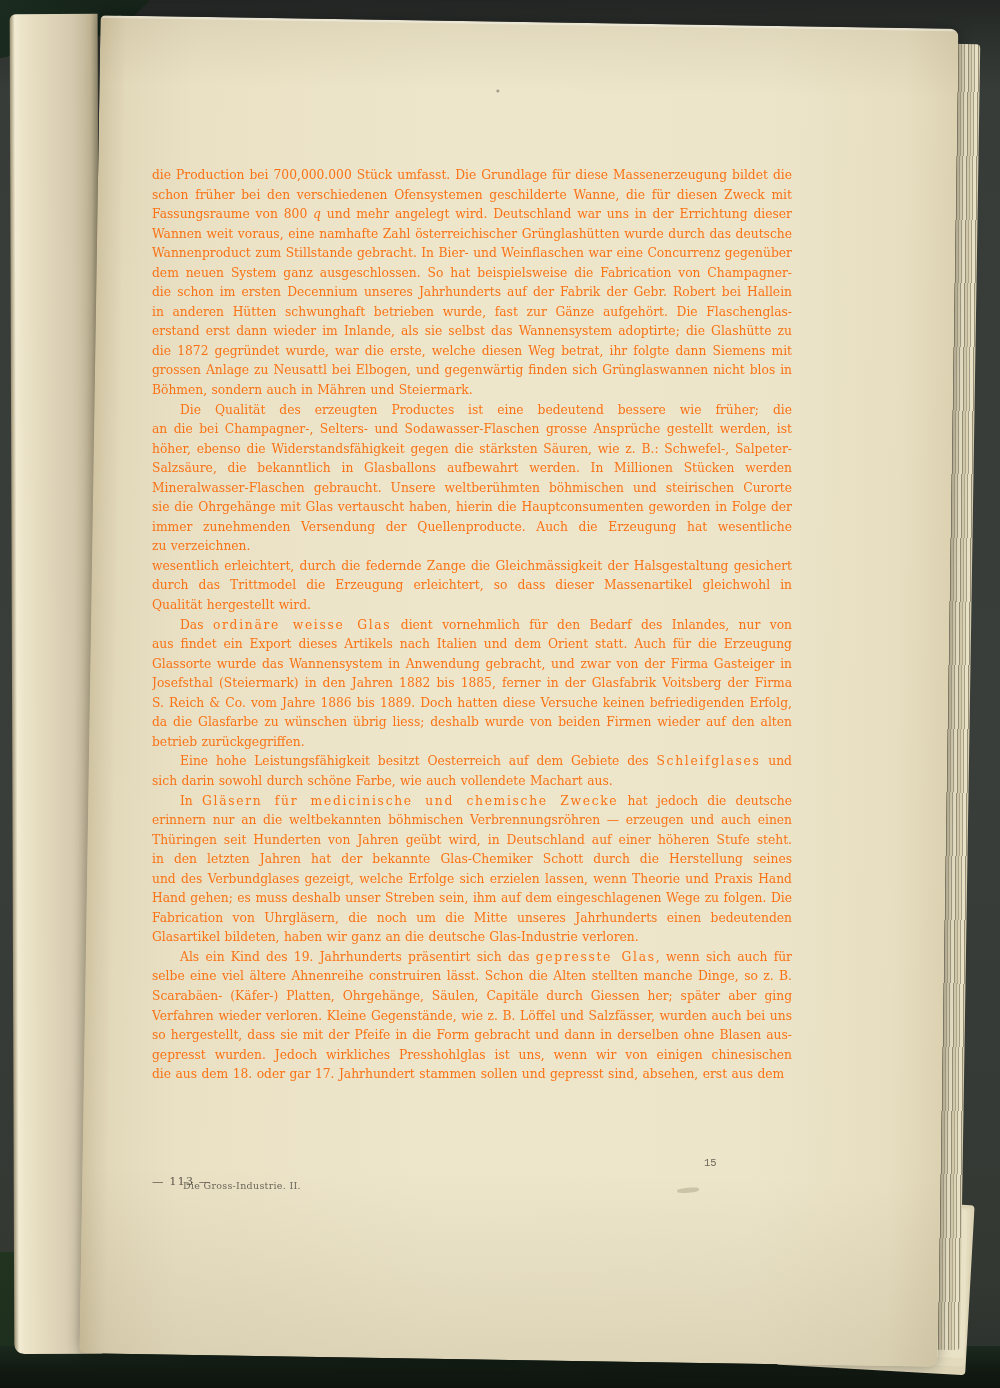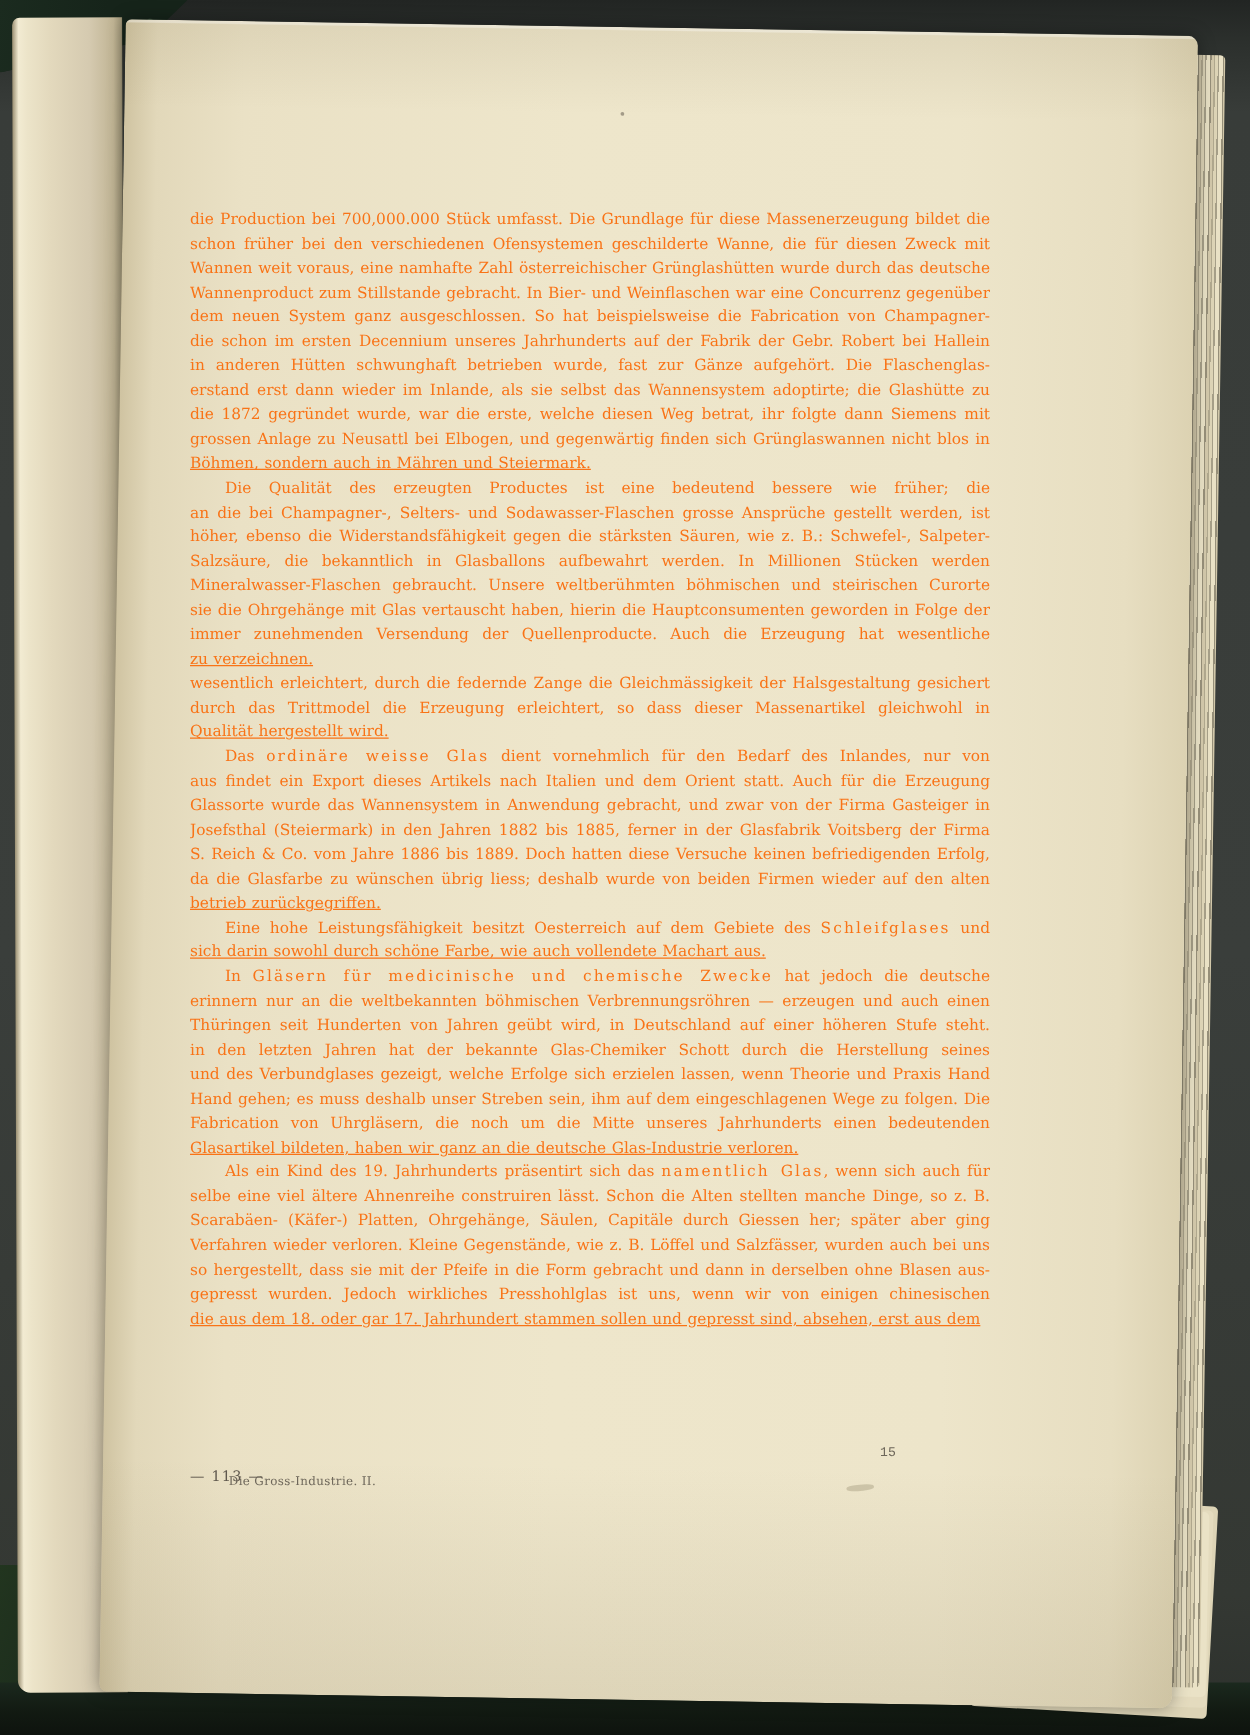--- a/index.html
+++ b/index.html
@@ -85,21 +85,21 @@
   .text-block{
     position:absolute;left:152px;top:166px;width:640px;
     color:#f97316;font-size:12.3px;line-height:19.55px;
   }
   .paragraph{margin:0;}
   .line{
     height:19.55px;overflow:hidden;
     text-align:justify;text-align-last:justify;
     word-spacing:.5px;
   }
-  .line.last{text-align-last:left;text-decoration:underline;}
+  .line.last{text-align-last:left;}
   .line.first{text-indent:28px;}
   .sp{letter-spacing:1.7px;word-spacing:2px;}
 
   .footer-signature{
     position:absolute;left:183px;top:1180px;
     font-size:9.5px;color:#6e675a;letter-spacing:.3px;
   }
   .footer-sheet{
     position:absolute;left:704px;top:1157px;
     font-size:10.5px;color:#6e675a;font-family:Liberation Mono, monospace;
@@ -126,20 +126,21 @@
   <div class="page">
     <div class="speck"></div>
     <div class="smudge"></div>
   </div>
 
   <div class="text-block">
     <div id="paragraphs">
         <div class="paragraph">
           <div class="line">die Production bei 700,000.000 Stück umfasst.  Die Grundlage für diese Massenerzeugung bildet die</div>
           <div class="line">schon früher bei den verschiedenen Ofensystemen geschilderte Wanne, die für diesen Zweck mit einem</div>
+          <div class="line">Fassungsraume von 800 <i>q</i> und mehr angelegt wird.  Deutschland war uns in der Errichtung dieser</div>
           <div class="line">Wannen weit voraus, eine namhafte Zahl österreichischer Grünglashütten wurde durch das deutsche</div>
           <div class="line">Wannenproduct zum Stillstande gebracht.  In Bier- und Weinflaschen war eine Concurrenz gegenüber</div>
           <div class="line">dem neuen System ganz ausgeschlossen.  So hat beispielsweise die Fabrication von Champagner-Flaschen,</div>
           <div class="line">die schon im ersten Decennium unseres Jahrhunderts auf der Fabrik der Gebr. Robert bei Hallein und</div>
           <div class="line">in anderen Hütten schwunghaft betrieben wurde, fast zur Gänze aufgehört.  Die Flaschenglas-Fabrication</div>
           <div class="line">erstand erst dann wieder im Inlande, als sie selbst das Wannensystem adoptirte; die Glashütte zu Aussig,</div>
           <div class="line">die 1872 gegründet wurde, war die erste, welche diesen Weg betrat, ihr folgte dann Siemens mit seiner</div>
           <div class="line">grossen Anlage zu Neusattl bei Elbogen, und gegenwärtig finden sich Grünglaswannen nicht blos in</div>
           <div class="line last">Böhmen, sondern auch in Mähren und Steiermark.</div>
         </div>
@@ -175,21 +176,21 @@
           <div class="line first">In <span class="sp">Gläsern für medicinische und chemische Zwecke</span> hat jedoch die deutsche Industrie einen</div>
           <div class="line">erinnern nur an die weltbekannten böhmischen Verbrennungsröhren — erzeugen und auch einen grösseren</div>
           <div class="line">Thüringen seit Hunderten von Jahren geübt wird, in Deutschland auf einer höheren Stufe steht.  Gerade</div>
           <div class="line">in den letzten Jahren hat der bekannte Glas-Chemiker Schott durch die Herstellung seines Normalglases</div>
           <div class="line">und des Verbundglases gezeigt, welche Erfolge sich erzielen lassen, wenn Theorie und Praxis Hand in</div>
           <div class="line">Hand gehen; es muss deshalb unser Streben sein, ihm auf dem eingeschlagenen Wege zu folgen.  Die</div>
           <div class="line">Fabrication von Uhrgläsern, die noch um die Mitte unseres Jahrhunderts einen bedeutenden böhmischen</div>
           <div class="line last">Glasartikel bildeten, haben wir ganz an die deutsche Glas-Industrie verloren.</div>
         </div>
         <div class="paragraph">
-          <div class="line first">Als ein Kind des 19. Jahrhunderts präsentirt sich das <span class="sp">namentlich Glas</span>, wenn sich auch für das-</div>
+          <div class="line first">Als ein Kind des 19. Jahrhunderts präsentirt sich das <span class="sp">gepresste Glas</span>, wenn sich auch für das-</div>
           <div class="line">selbe eine viel ältere Ahnenreihe construiren lässt.  Schon die Alten stellten manche Dinge, so z. B. die</div>
           <div class="line">Scarabäen- (Käfer-) Platten, Ohrgehänge, Säulen, Capitäle durch Giessen her; später aber ging dieses</div>
           <div class="line">Verfahren wieder verloren.  Kleine Gegenstände, wie z. B. Löffel und Salzfässer, wurden auch bei uns</div>
           <div class="line">so hergestellt, dass sie mit der Pfeife in die Form gebracht und dann in derselben ohne Blasen aus-</div>
           <div class="line">gepresst wurden.  Jedoch wirkliches Presshohlglas ist uns, wenn wir von einigen chinesischen Gläsern,</div>
           <div class="line last">die aus dem 18. oder gar 17. Jahrhundert stammen sollen und gepresst sind, absehen, erst aus dem</div>
         </div>
       </div>
   </div>
 

